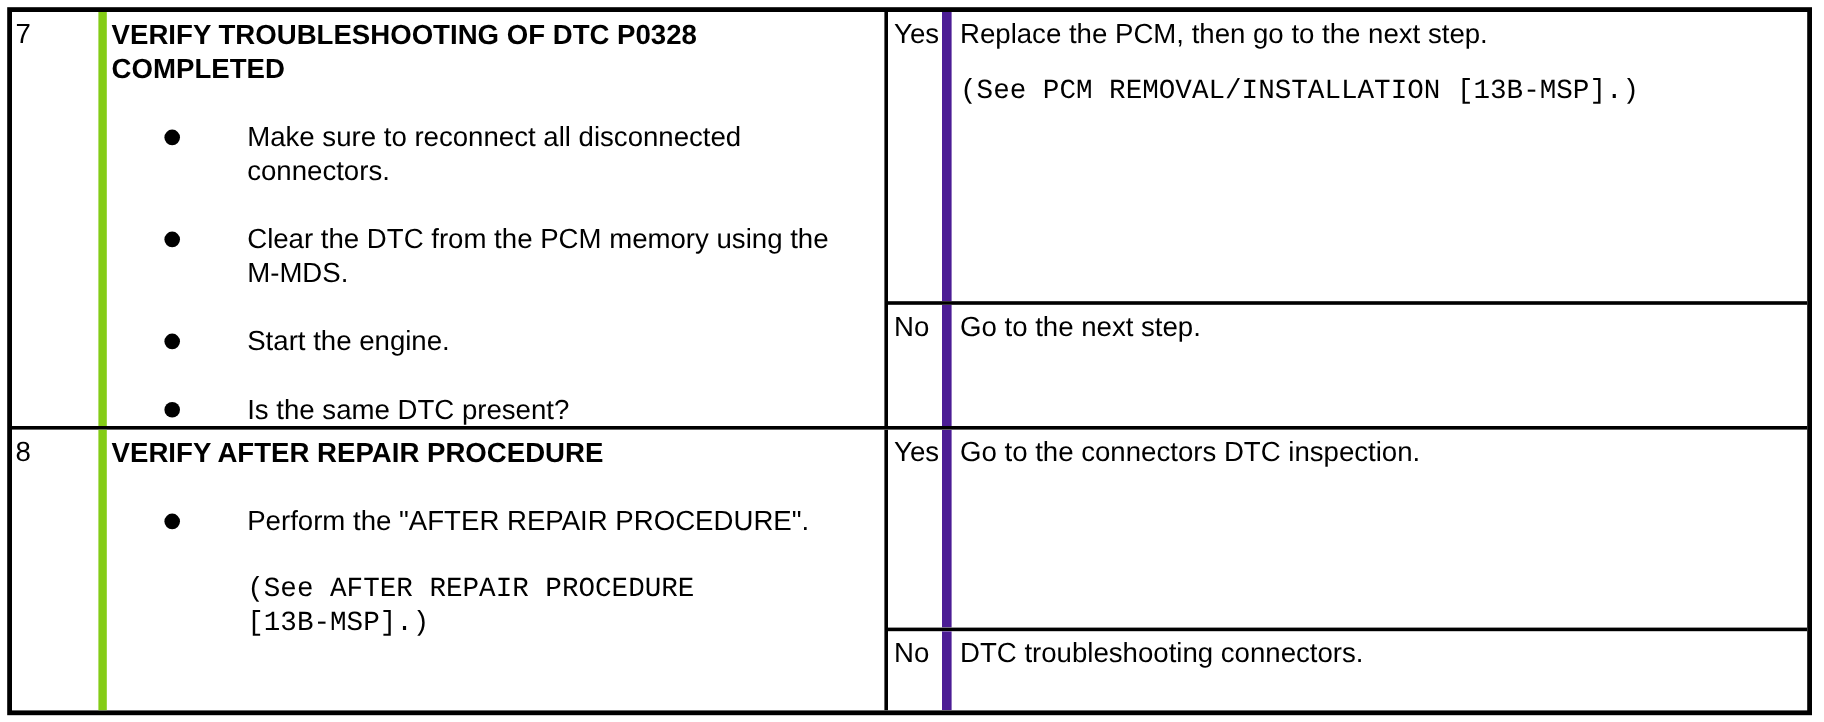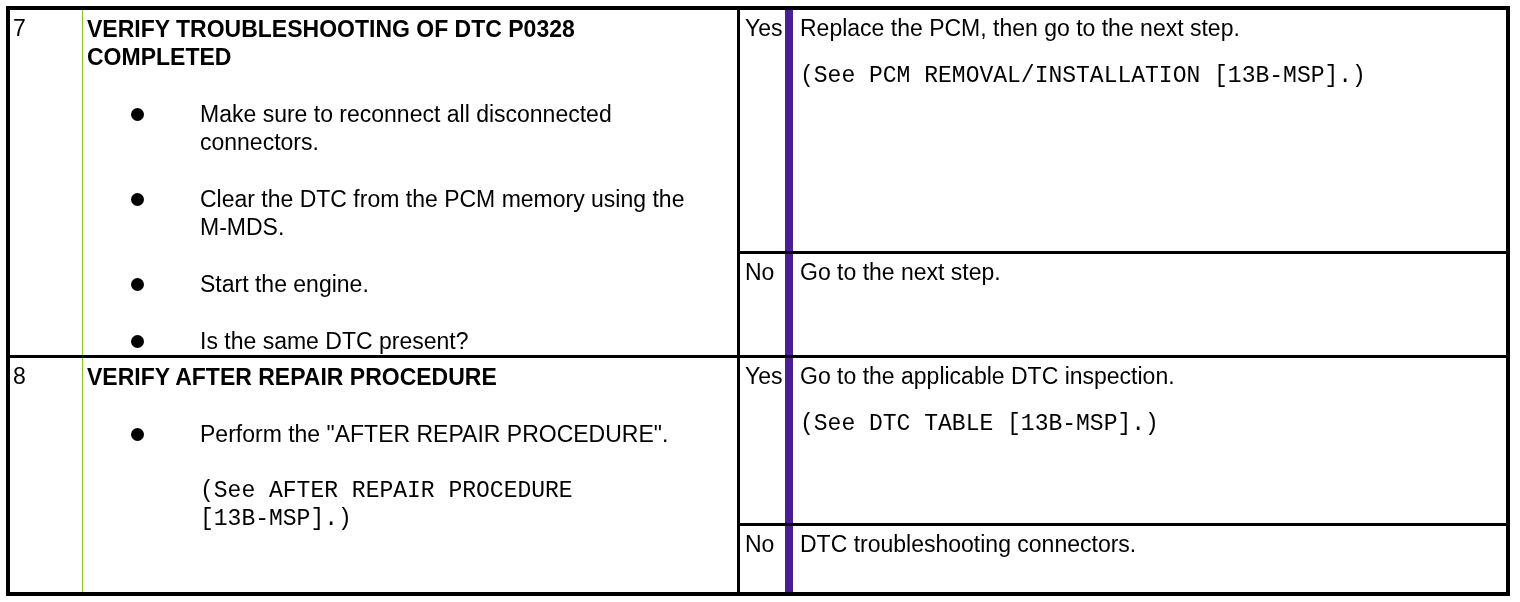--- a/index.html
+++ b/index.html
@@ -22,21 +22,21 @@
     height: 590px;
     border: 4px solid #000;
     background: #fff;
     display: flex;
     flex-direction: column;
   }
   .step-row { display: flex; width: 100%; overflow: hidden; }
   .step-row.row-7 { height: 348px; border-bottom: 3px solid #000; flex: none; }
   .step-row.row-8 { flex: 1; }
   .step-cell { flex: none; width: 72px; padding: 4px 2px 0 3px; overflow: hidden; }
-  .action-cell { flex: none; width: 655px; border-left: 1px solid #84cc16; padding: 5px 8px 0 4px; overflow: hidden; }
+  .action-cell { flex: none; width: 655px; border-left: 7px solid #84cc16; padding: 5px 8px 0 4px; overflow: hidden; }
   .action-title { font-weight: bold; }
   .bullet-item { display: flex; margin: 29px 0 0 44px; gap: 43px; }
   .bullet-dot { flex: none; width: 13px; height: 13px; border-radius: 50%; background: #000; margin: 8px 13px 0 0; }
   .bullet-text { max-width: 500px; }
   .see-note { margin-top: 29px; font-family: Liberation Mono, monospace; }
   .results-col { flex: 1; display: flex; flex-direction: column; border-left: 3px solid #000; overflow: hidden; }
   .result-row { display: flex; width: 100%; overflow: hidden; }
   .row-7 .result-row.yes { height: 241px; flex: none; }
   .row-8 .result-row.yes { height: 165px; flex: none; }
   .result-row.no { flex: 1; border-top: 3px solid #000; }
@@ -109,22 +109,21 @@
               <div>[13B-MSP].)</div>
             </div>
           </div>
         </div>
       </div>
 
       <div class="results-col">
         <div class="result-row yes">
           <div class="label-cell">Yes</div>
           <div class="result-cell">
-            <div class="line">Go to the applicable DTC inspection.</div>
-            <div class="line">(See DTC TABLE [13B-MSP].)</div>
+            <div class="line">Go to the connectors DTC inspection.</div>
           </div>
         </div>
         <div class="result-row no">
           <div class="label-cell">No</div>
           <div class="result-cell">
             <div class="line">DTC troubleshooting connectors.</div>
           </div>
         </div>
       </div>
     </div>

